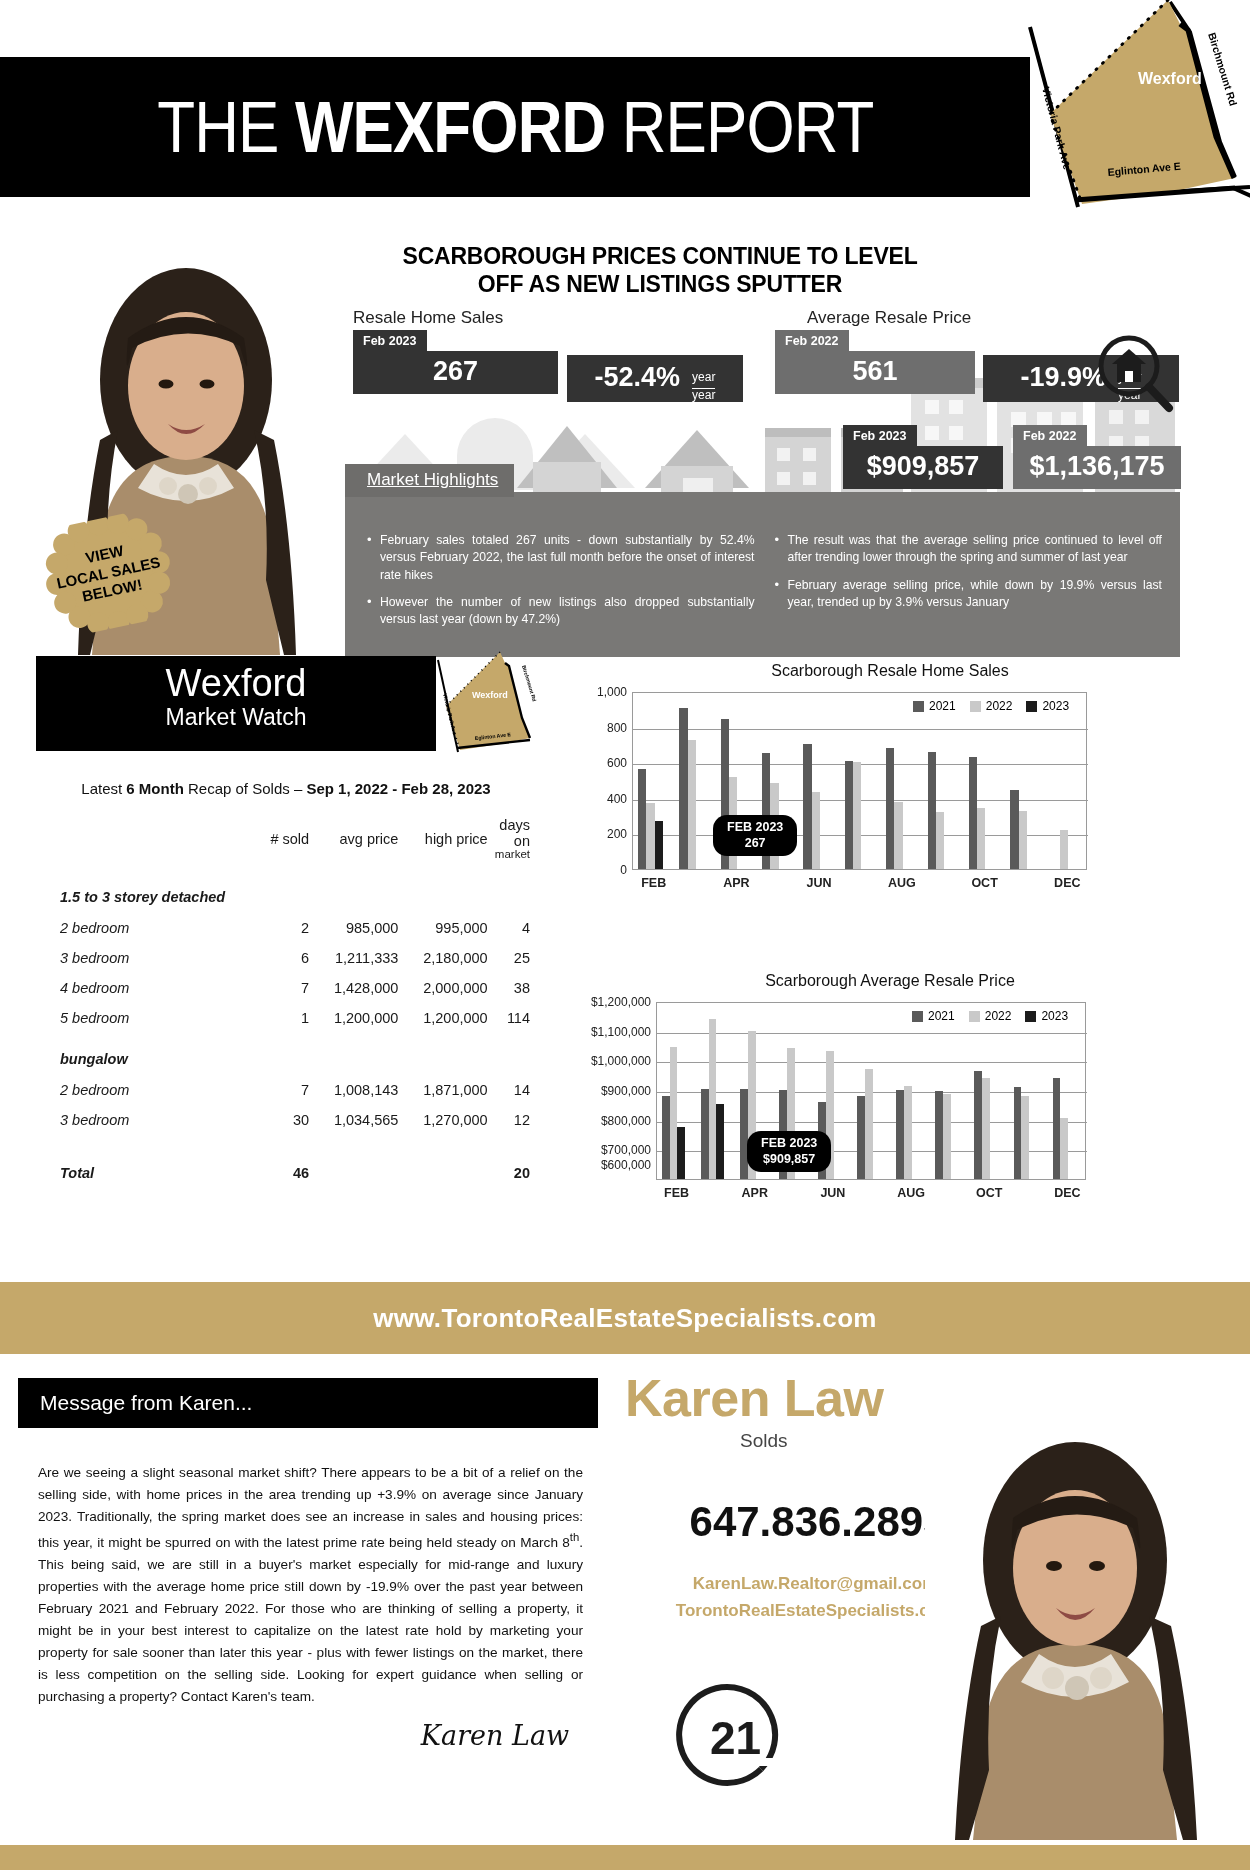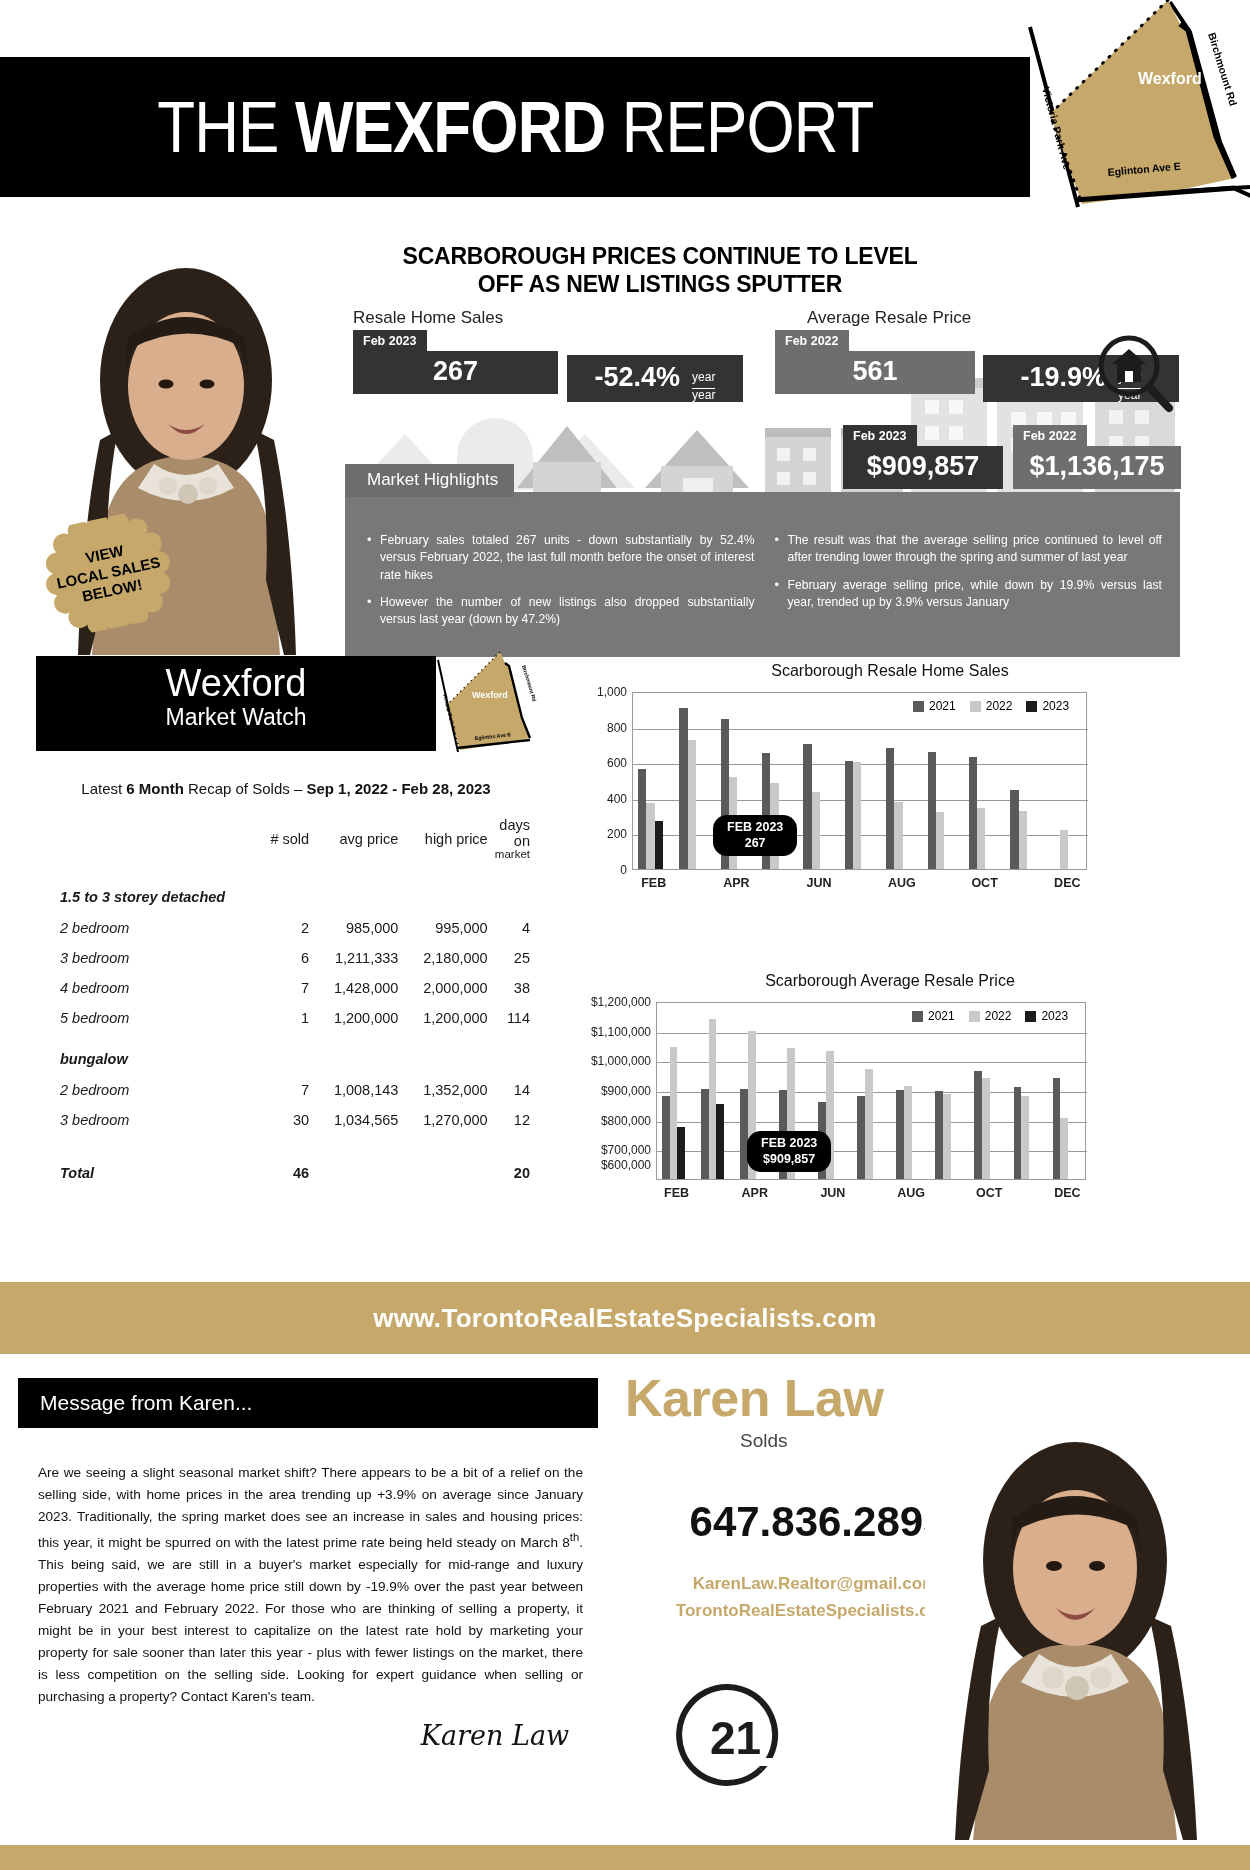--- a/index.html
+++ b/index.html
@@ -74,21 +74,21 @@
 
   
   .magnifier { position:absolute; left:1093px; top:333px; width:82px; height:82px; }
 
   
   .mh-box {
     position:absolute; left:345px; top:492px; width:835px; height:165px;
     background:#797876; color:#fff;
   }
   .mh-title { position:absolute; left:-0px; top:-28px; background:#6e6d6b;
-              padding:6px 16px 7px 22px; font-size:17px; }
+              padding:6px 16px 7px 22px; font-size:17px;text-decoration:underline; }
   .mh-cols { display:flex; gap:20px; padding:40px 18px 10px 22px; }
   .mh-col { width:50%; }
   .mh-col ul { list-style:none; }
   .mh-col li {
     font-size:12.2px; line-height:1.42; margin-bottom:10px;
     padding-left:13px; position:relative; text-align:justify;
   }
   .mh-col li:before { content:"\2022"; position:absolute; left:0; top:-1px; font-size:13px; }
 
   
@@ -465,21 +465,21 @@
           <td class="t-right">114</td>
         </tr>
 
         <tr class="grp">
           <td class="t-left" colspan="5">bungalow</td>
         </tr>
         <tr>
           <td class="t-left">2 bedroom</td>
           <td class="t-right">7</td>
           <td class="t-right">1,008,143</td>
-          <td class="t-right">1,352,000</td>
+          <td class="t-right">1,871,000</td>
           <td class="t-right">14</td>
         </tr>
         <tr>
           <td class="t-left">3 bedroom</td>
           <td class="t-right">30</td>
           <td class="t-right">1,034,565</td>
           <td class="t-right">1,270,000</td>
           <td class="t-right">12</td>
         </tr>
 

